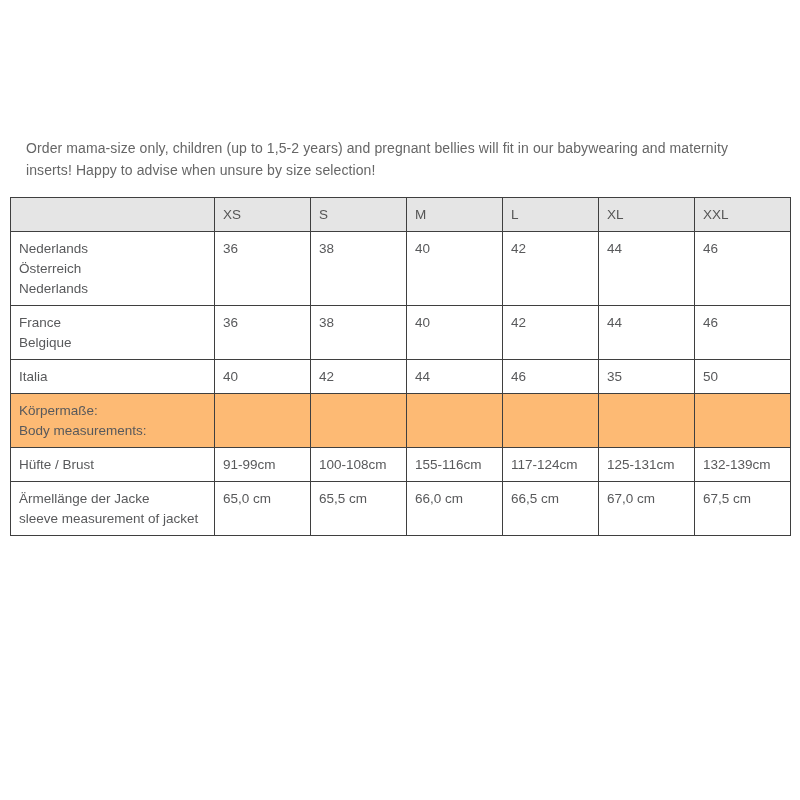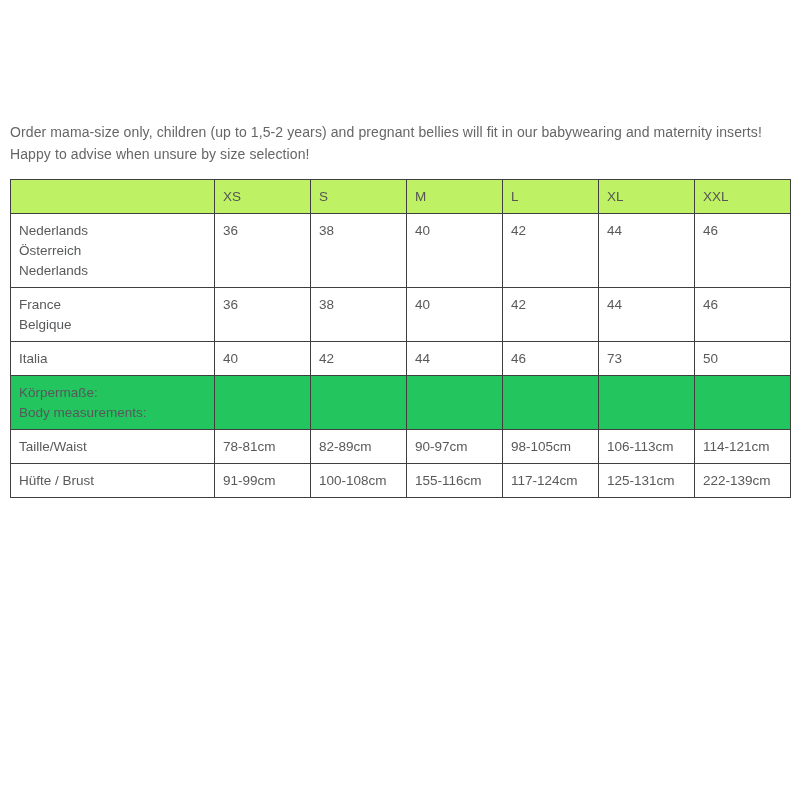--- a/index.html
+++ b/index.html
@@ -10,21 +10,21 @@
     height: 800px;
     overflow: hidden;
     font-family: "Liberation Sans", sans-serif;
   }
   .page {
     padding: 0 10px;
     box-sizing: border-box;
     width: 800px;
   }
   .intro {
-    margin: 0;
+    margin: 16px;
     padding-top: 121px;
     font-size: 14px;
     line-height: 22px;
     color: #666666;
     letter-spacing: 0.1px;
   }
   table.size-chart {
     margin-top: 14px;
     border-collapse: collapse;
     width: 780px;
@@ -37,26 +37,26 @@
     padding: 7px 8px 6px 8px;
     font-size: 13.5px;
     line-height: 20px;
     font-weight: normal;
     text-align: left;
     color: #58595b;
     overflow: hidden;
     white-space: nowrap;
   }
   table.size-chart thead th {
-    background: #bef264;
+    background: #e5e5e5;
     height: 20px;
     color: #555555;
   }
   table.size-chart tr.section-row td {
-    background: #22c55e;
+    background: #fdba74;
   }
   table.size-chart td .line {
     display: block;
   }
   col.label-col { width: 204px; }
   col.size-col  { width: 96px; }
 </style>
 </head>
 <body>
 
@@ -111,52 +111,53 @@
           <td>46</td>
         </tr>
         <tr>
           <td>
             <span class="line">Italia</span>
           </td>
           <td>40</td>
           <td>42</td>
           <td>44</td>
           <td>46</td>
-          <td>73</td>
+          <td>35</td>
           <td>50</td>
         </tr>
         <tr class="section-row">
           <td>
             <span class="line">Körpermaße:</span>
             <span class="line">Body measurements:</span>
           </td>
           <td></td>
           <td></td>
           <td></td>
           <td></td>
           <td></td>
           <td></td>
         </tr>
         <tr>
           <td>
-            <span class="line">Taille/Waist</span>
-          </td>
-          <td>78-81cm</td>
-          <td>82-89cm</td>
-          <td>90-97cm</td>
-          <td>98-105cm</td>
-          <td>106-113cm</td>
-          <td>114-121cm</td>
-        </tr>
-        <tr>
-          <td>
             <span class="line">Hüfte / Brust</span>
           </td>
           <td>91-99cm</td>
           <td>100-108cm</td>
           <td>155-116cm</td>
           <td>117-124cm</td>
           <td>125-131cm</td>
-          <td>222-139cm</td>
+          <td>132-139cm</td>
+        </tr>
+        <tr>
+          <td>
+            <span class="line">Ärmellänge der Jacke</span>
+            <span class="line">sleeve measurement of jacket</span>
+          </td>
+          <td>65,0 cm</td>
+          <td>65,5 cm</td>
+          <td>66,0 cm</td>
+          <td>66,5 cm</td>
+          <td>67,0 cm</td>
+          <td>67,5 cm</td>
         </tr>
       </tbody>
   </table>
 </div>
 
 </body></html>

